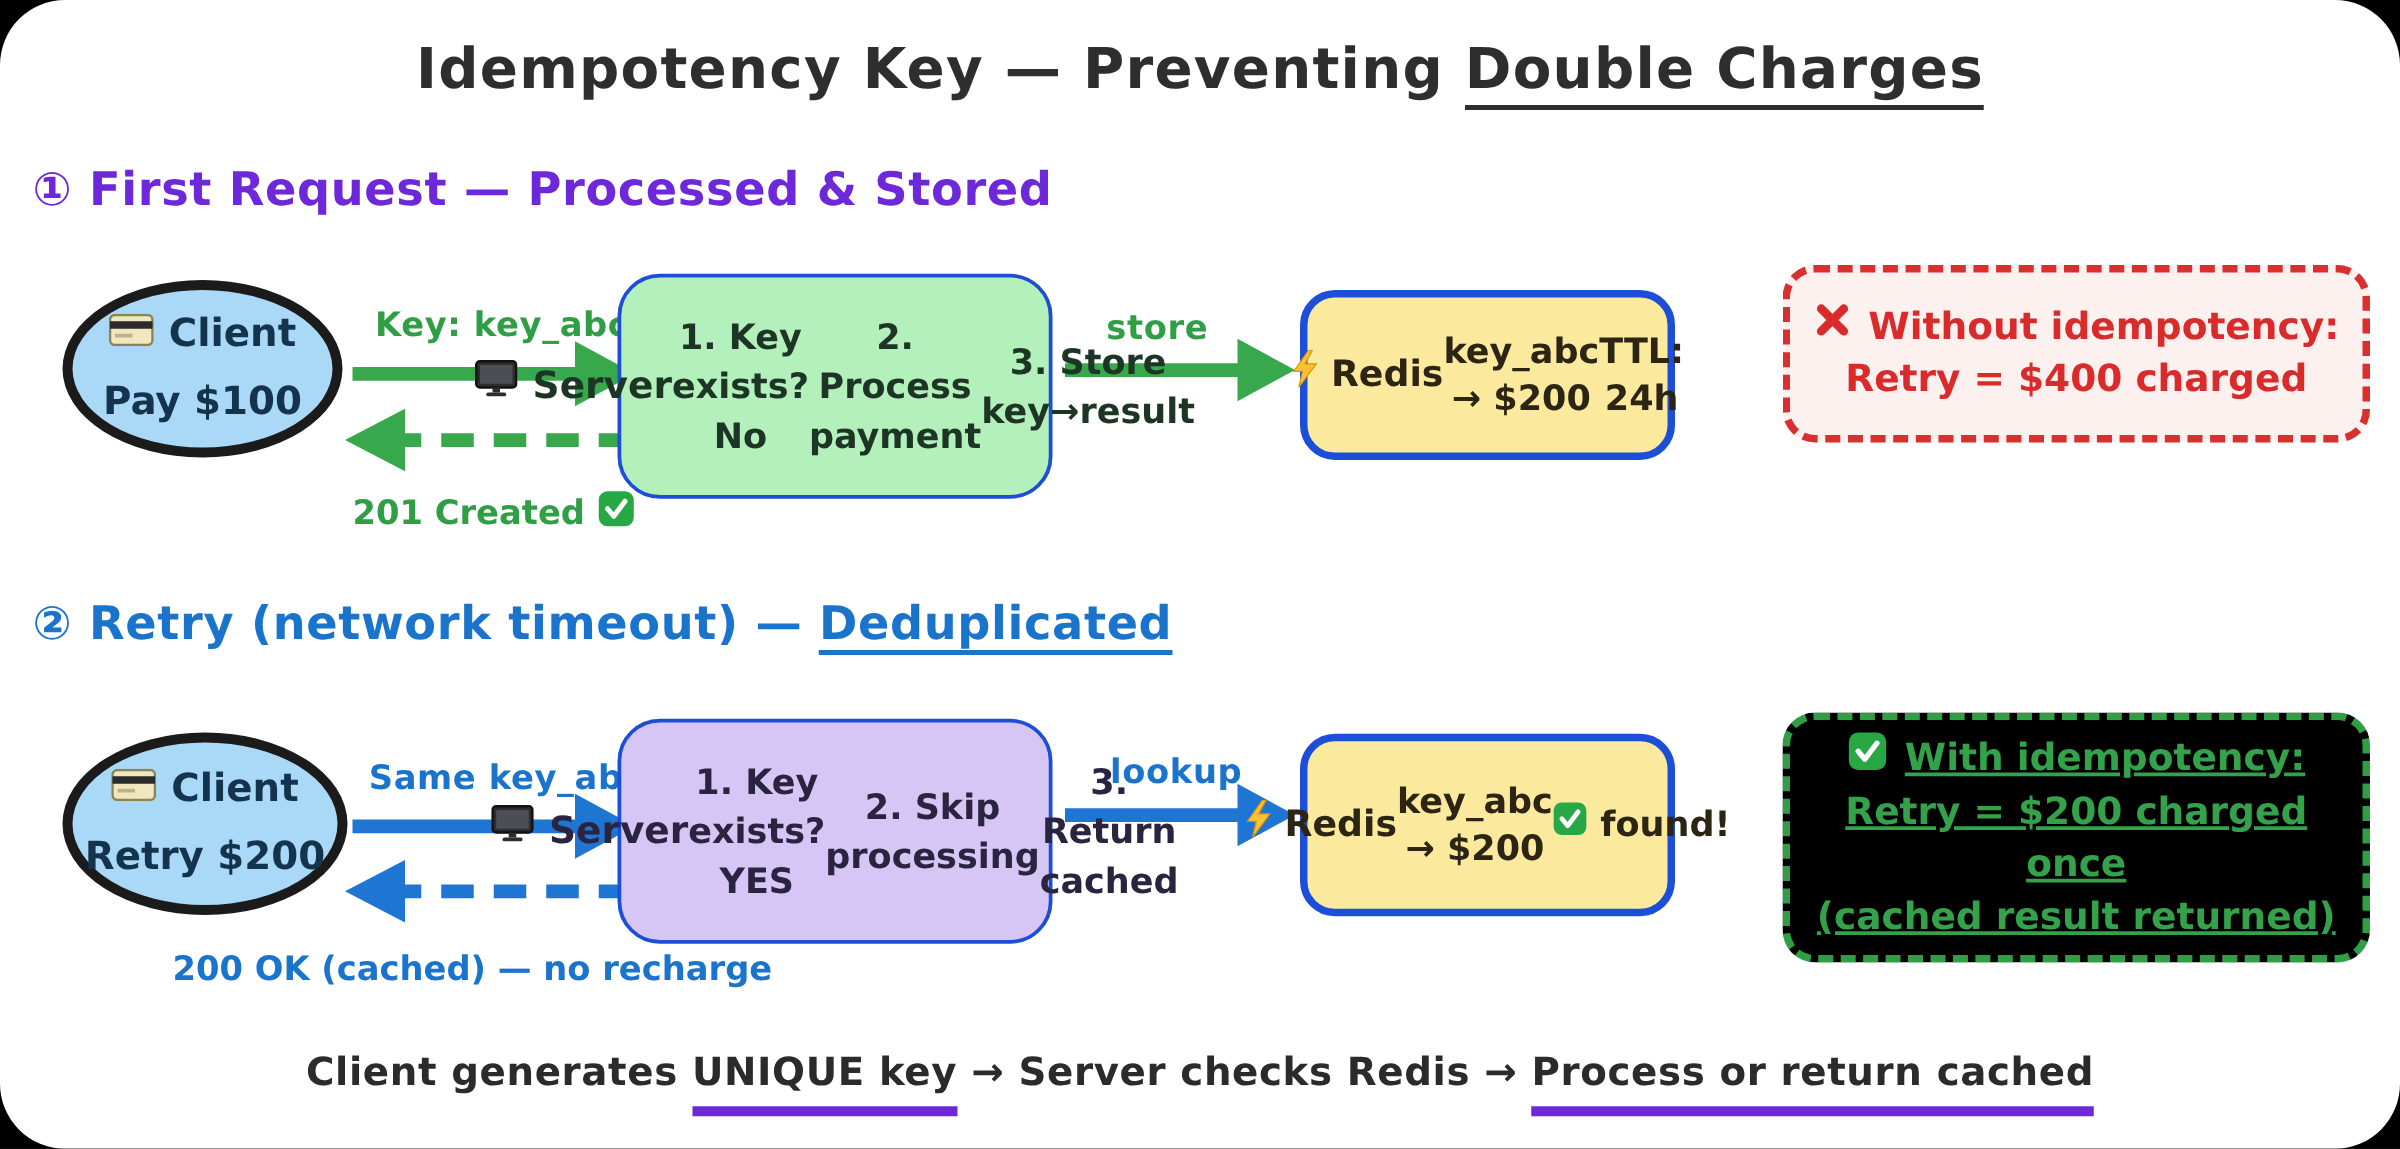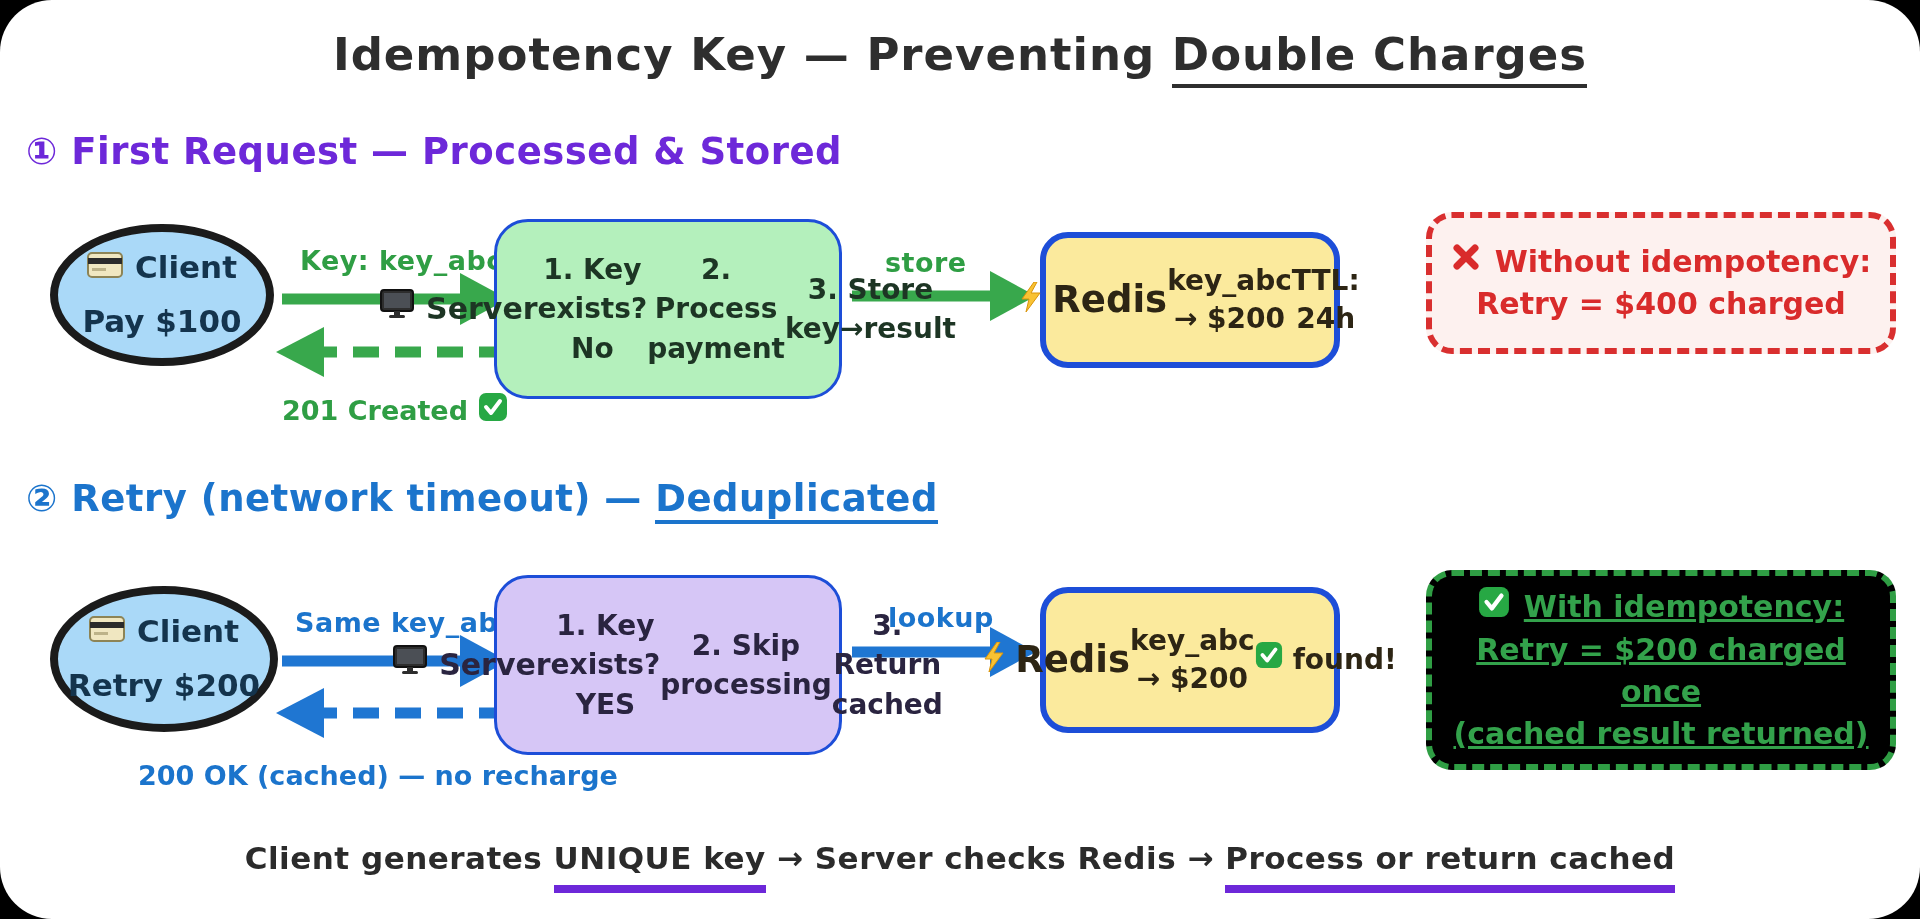--- a/index.html
+++ b/index.html
@@ -37,21 +37,21 @@
   }
   .server-box{width:348px;height:180px;color:#1d3524;font-size:28px;line-height:1.4;}
   .server1{left:494px;top:219px;background:#b4f0bc;}
   .server2{left:494px;top:575px;background:#d6c6f6;color:#2a2440;}
   .server-title{font-size:30px;display:flex;align-items:center;gap:12px;justify-content:center;}
 
   .redis-box{width:300px;height:136px;background:#fbea9d;border-width:6px;border-radius:28px;
     color:#2d2514;font-size:28px;line-height:1.35;}
   .redis1{left:1040px;top:232px;}
   .redis2{left:1040px;top:587px;height:146px;}
-  .redis-title{font-size:37px;display:flex;align-items:center;gap:10px;justify-content:center;}
+  .redis-title{font-size:29px;display:flex;align-items:center;gap:10px;justify-content:center;}
   .redis-found{display:flex;align-items:center;gap:10px;justify-content:center;}
 
   .callout{
     border-radius:26px;box-sizing:border-box;font-weight:700;text-align:center;
     display:flex;flex-direction:column;align-items:center;justify-content:center;
     font-size:30px;line-height:1.4;
   }
   .callout-red{left:1426px;top:212px;width:470px;height:142px;
     border:6px dashed #d92f2f;background:#fdf1ef;color:#d92b2b;}
   .callout-green{left:1426px;top:570px;width:470px;height:200px;

